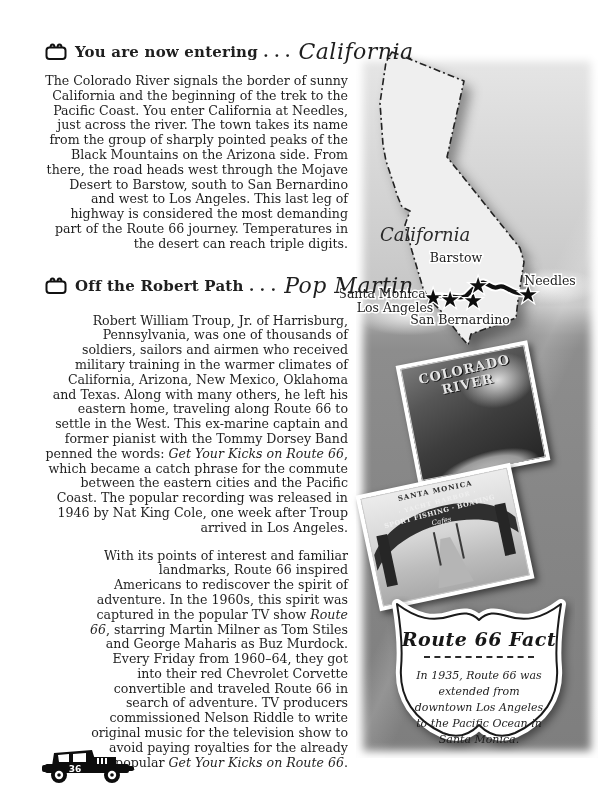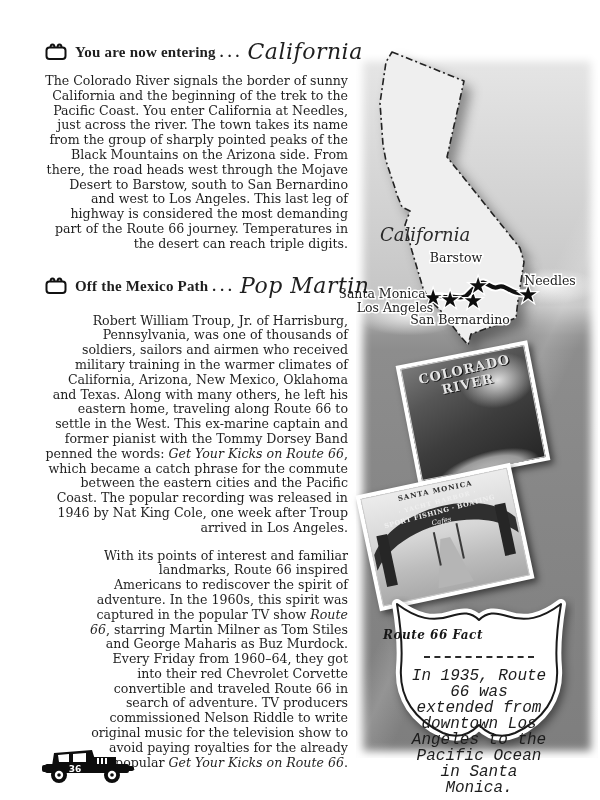--- a/index.html
+++ b/index.html
@@ -5,21 +5,21 @@
   * { margin:0; padding:0; box-sizing:border-box; }
   html,body { background:#fff; }
   .page {
     position:relative; width:600px; height:800px; background:#fff;
     font-family:"DejaVu Serif", serif; color:#1f1f1f; overflow:hidden;
   }
 
   
   .left-col { position:absolute; left:45px; top:42px; width:303px; }
   .section-heading { display:flex; align-items:flex-end; gap:8px; white-space:nowrap; }
-  .section-heading .prefix { font-weight:bold; font-size:15px; letter-spacing:.2px;font-family:Liberation Serif, serif; }
+  .section-heading .prefix { font-weight:bold; font-size:15px; letter-spacing:.2px; }
   .section-heading .script { font-style:italic; font-size:22px; line-height:18px; letter-spacing:.5px; }
   .icon-suitcase { flex:0 0 auto; margin-bottom:1px; }
   .para { font-size:12.6px; line-height:14.8px; margin-top:13px; text-align:right; }
   .para .it { font-style:italic; }
   #heading-2 { margin-top:24px; }
   #para-2 { margin-top:19px; }
   #para-3 { margin-top:13px;margin-left:44px; }
 
   
   .photo-strip {
@@ -74,30 +74,30 @@
   }
   .sm-line { position:absolute; left:0; right:0; text-align:center; color:#efefef; font-weight:bold; }
   .sm-line.l2 { top:15px; font-size:6px; letter-spacing:1px; transform:rotate(-3deg); }
   .sm-line.l3 { top:25px; font-size:6.5px; letter-spacing:.5px; transform:rotate(-3deg); }
   .sm-line.l4 { top:35px; font-size:7px; font-style:italic; font-weight:normal; }
 
   
   .shield-wrap { position:absolute; left:383px; top:596px; width:192px; height:158px; }
   .shield-wrap svg { position:absolute; inset:0; width:100%; height:100%; }
   .shield-title {
-    position:absolute; top:32px; left:0; width:100%; 
-    font-style:italic; font-weight:bold; font-size:12px; color:#171717; letter-spacing:.5px;
+    position:absolute; top:32px; left:0; width:100%; text-align:center;
+    font-style:italic; font-weight:bold; font-size:19px; color:#171717; letter-spacing:.5px;
   }
   .shield-underline {
     position:absolute; top:60px; left:41px; width:110px; height:0;
     border-bottom:2px dashed #2a2a2a;
   }
   .shield-text {
     position:absolute; top:72px; left:26px; width:140px; text-align:center;
-    font-style:italic; font-size:16px; line-height:16px; color:#1c1c1c;font-family:Liberation Mono, monospace;
+    font-style:italic; font-size:11px; line-height:16px; color:#1c1c1c;
   }
 
   
   .car-wrap { position:absolute; left:42px; top:746px; width:92px; height:40px; }
 </style>
 </head>
 <body>
 
 <div class="page">
 
@@ -188,21 +188,21 @@
       <span class="script">California</span>
     </div>
 
     <p class="para" id="para-1"><span>The Colorado River signals the border of sunny California and the beginning of the trek to the Pacific Coast.  You enter California at Needles, just across the river.  The town takes its name from the group of sharply pointed peaks of the Black Mountains on the Arizona side.  From there, the road heads west through the Mojave Desert to Barstow, south to San Bernardino and west to Los Angeles.  This last leg of highway is considered the most demanding part of the Route 66 journey.  Temperatures in the desert can reach triple digits.</span></p>
 
     <div class="section-heading" id="heading-2">
       <svg class="icon-suitcase" width="22" height="18" viewBox="0 0 22 18">
         <rect x="1.5" y="5.5" width="19" height="11.5" rx="3" fill="none" stroke="#111" stroke-width="2"></rect>
         <path d="M5.5,5.5 C5.5,1.5 9.5,1.5 9.5,5.5 M12.5,5.5 C12.5,1.5 16.5,1.5 16.5,5.5" fill="none" stroke="#111" stroke-width="2"></path>
       </svg>
-      <span class="prefix">Off the Mexico Path . . .</span>
+      <span class="prefix">Off the Robert Path . . .</span>
       <span class="script">Pop Martin</span>
     </div>
 
     <p class="para" id="para-2"><span>Robert William Troup, Jr. of Harrisburg, Pennsylvania, was one of thousands of soldiers, sailors and airmen who received military training in the warmer climates of California, Arizona, New Mexico, Oklahoma and Texas.  Along with many others, he left his eastern home, traveling along Route 66 to settle in the West. This ex-marine captain and former pianist with the Tommy Dorsey Band penned the words: </span><span class="it">Get Your Kicks on Route 66</span><span>, which became a catch phrase for the commute between the eastern cities and the Pacific Coast.  The popular recording was released in 1946 by Nat King Cole, one week after Troup arrived in Los Angeles.</span></p>
 
     <p class="para" id="para-3"><span>With its points of interest and familiar landmarks, Route 66 inspired Americans to rediscover the spirit of adventure.  In the 1960s, this spirit was captured in the popular TV show </span><span class="it">Route 66</span><span>, starring Martin Milner as Tom Stiles and George Maharis as Buz Murdock.  Every Friday from 1960–64, they got into their red Chevrolet Corvette convertible and traveled Route 66 in search of adventure.  TV producers commissioned Nelson Riddle to write original music for the television show to avoid paying royalties for the already popular </span><span class="it">Get Your Kicks on Route 66</span><span>.</span></p>
   </div>
 
   <div class="car-wrap">
     <svg viewBox="0 0 92 40" width="92" height="40">

